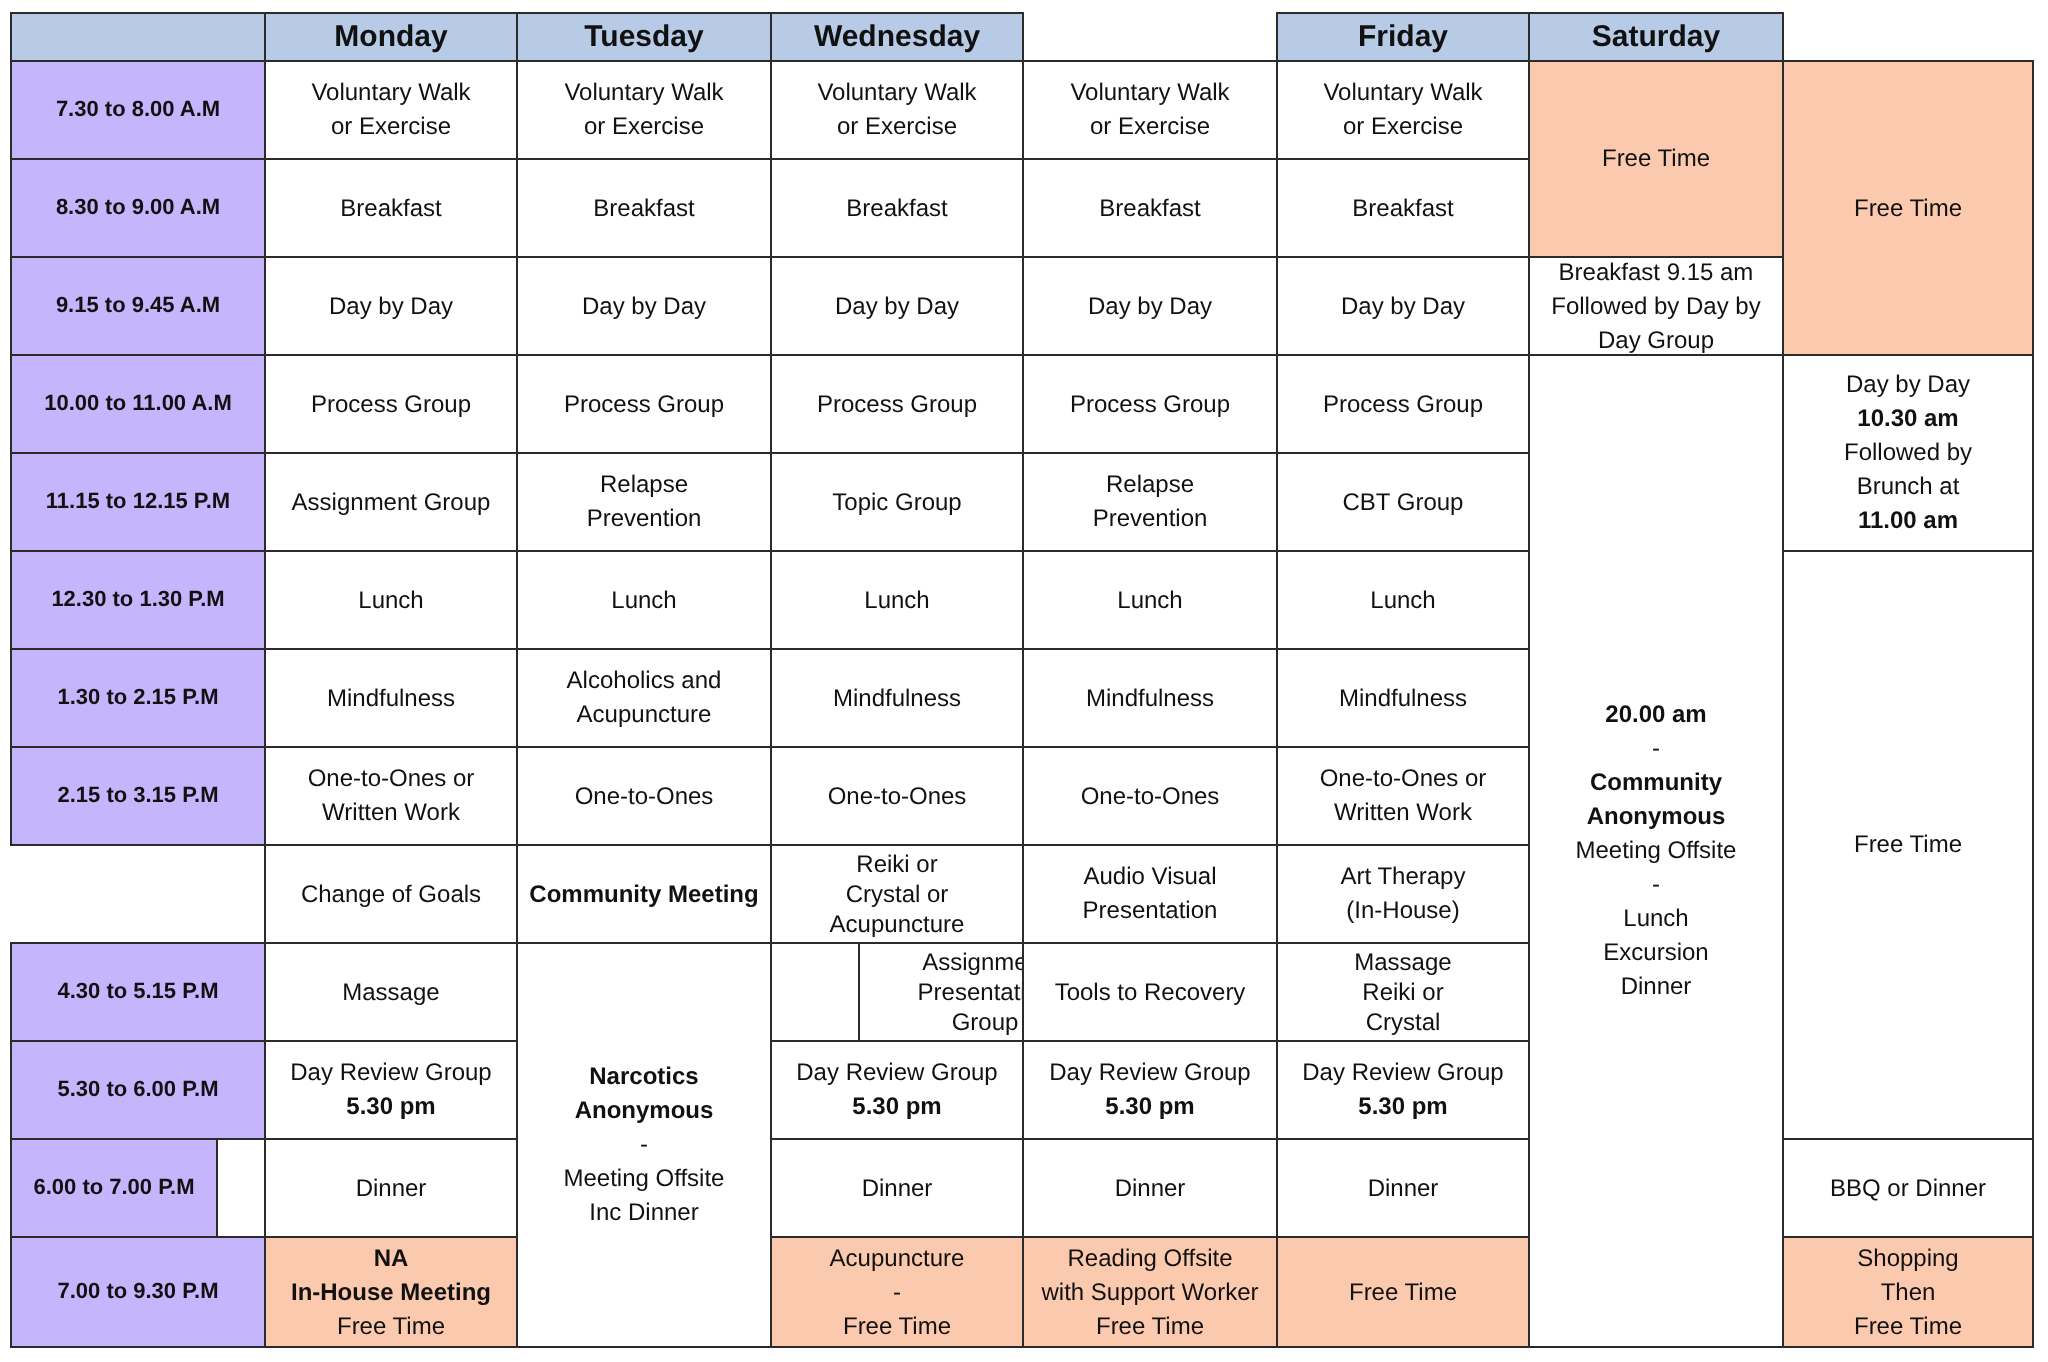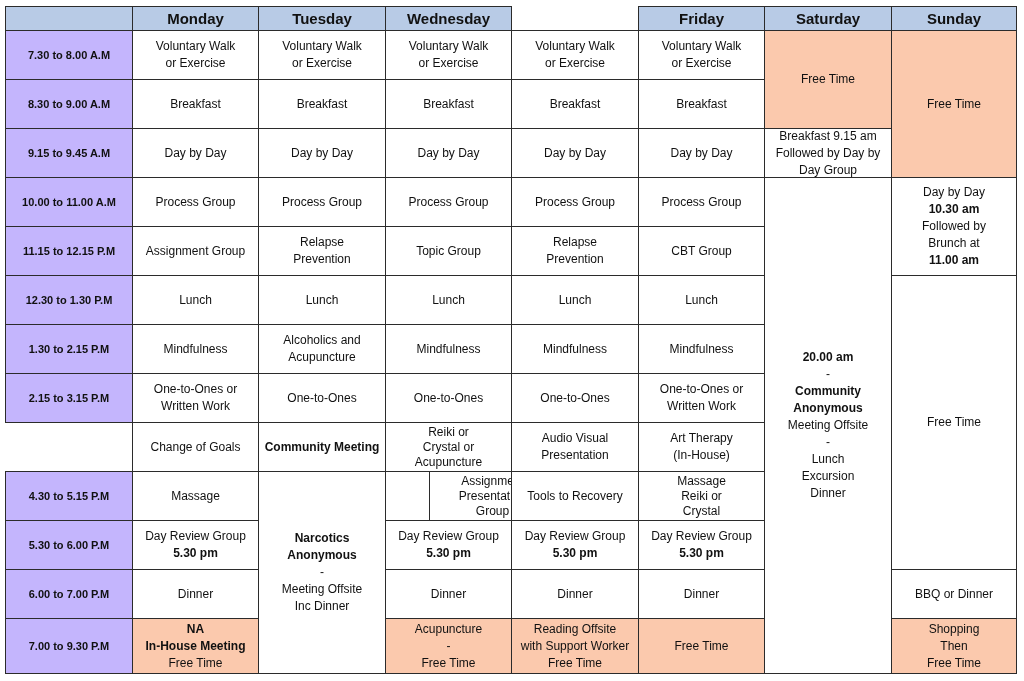--- a/index.html
+++ b/index.html
@@ -19,33 +19,32 @@
 <body>
 
 <div id="grid">
 
   <div class="cell hdr" style="left:0;top:0;width:128px;height:25px;"></div>
   <div class="cell hdr" style="left:127px;top:0;width:127px;height:25px;">Monday</div>
   <div class="cell hdr" style="left:253px;top:0;width:128px;height:25px;">Tuesday</div>
   <div class="cell hdr" style="left:380px;top:0;width:127px;height:25px;">Wednesday</div>
   <div class="cell hdr" style="left:633px;top:0;width:127px;height:25px;">Friday</div>
   <div class="cell hdr" style="left:759px;top:0;width:128px;height:25px;">Saturday</div>
-  <div class="cell hdr" style="left:886px;top:0;width:126px;height:25px;">Sunday</div>
 
   <div class="cell time" style="left:0;top:24px;width:128px;height:50px;">7.30 to 8.00 A.M</div>
   <div class="cell time" style="left:0;top:73px;width:128px;height:50px;">8.30 to 9.00 A.M</div>
   <div class="cell time" style="left:0;top:122px;width:128px;height:50px;">9.15 to 9.45 A.M</div>
   <div class="cell time" style="left:0;top:171px;width:128px;height:50px;">10.00 to 11.00 A.M</div>
   <div class="cell time" style="left:0;top:220px;width:128px;height:50px;">11.15 to 12.15 P.M</div>
   <div class="cell time" style="left:0;top:269px;width:128px;height:50px;">12.30 to 1.30 P.M</div>
   <div class="cell time" style="left:0;top:318px;width:128px;height:50px;">1.30 to 2.15 P.M</div>
   <div class="cell time" style="left:0;top:367px;width:128px;height:50px;">2.15 to 3.15 P.M</div>
   <div class="cell time" style="left:0;top:465px;width:128px;height:50px;">4.30 to 5.15 P.M</div>
   <div class="cell time" style="left:0;top:514px;width:128px;height:50px;">5.30 to 6.00 P.M</div>
-  <div class="cell time" style="left:0;top:563px;width:128px;height:50px;text-align:center;">6.00 to 7.00 P.M</div>
+  <div class="cell time" style="left:0;top:563px;width:104px;height:50px;text-align:center;">6.00 to 7.00 P.M</div>
   <div class="cell time" style="left:0;top:612px;width:128px;height:56px;">7.00 to 9.30 P.M</div>
 
   <div class="cell" style="left:127px;top:24px;width:127px;height:50px;">
       <span class="line">Voluntary Walk</span>
       <span class="line">or Exercise</span>
     </div>
   <div class="cell" style="left:127px;top:73px;width:127px;height:50px;">
       <span class="line">Breakfast</span>
     </div>
   <div class="cell" style="left:127px;top:122px;width:127px;height:50px;">

